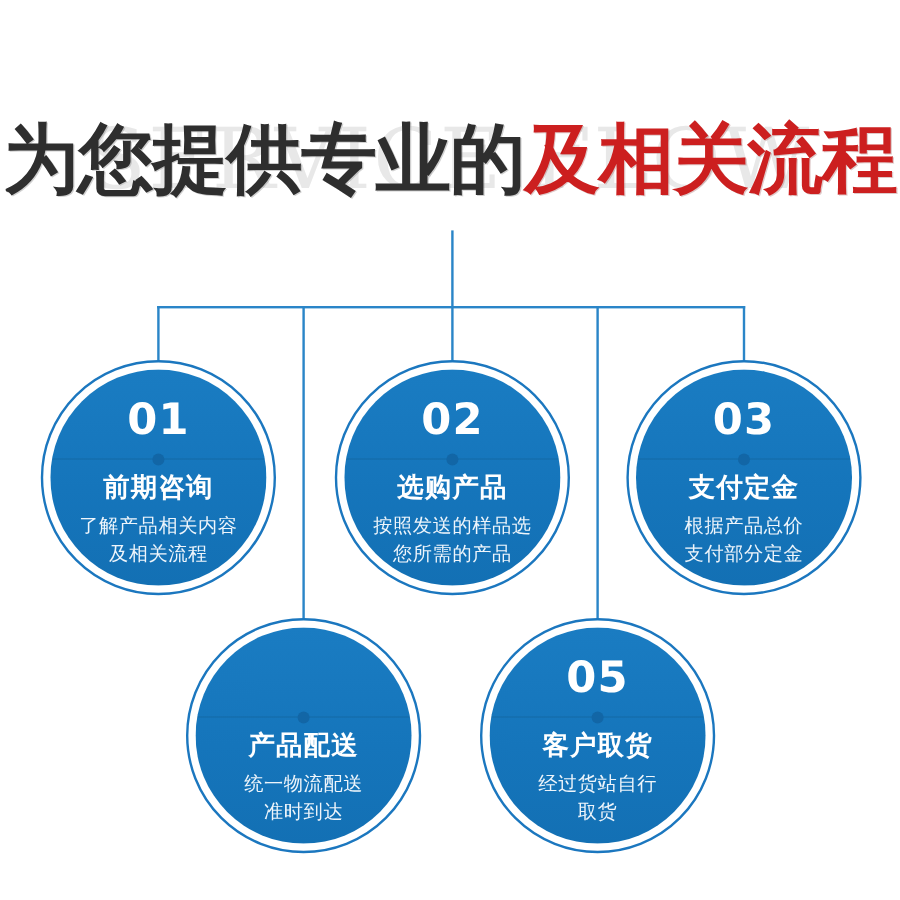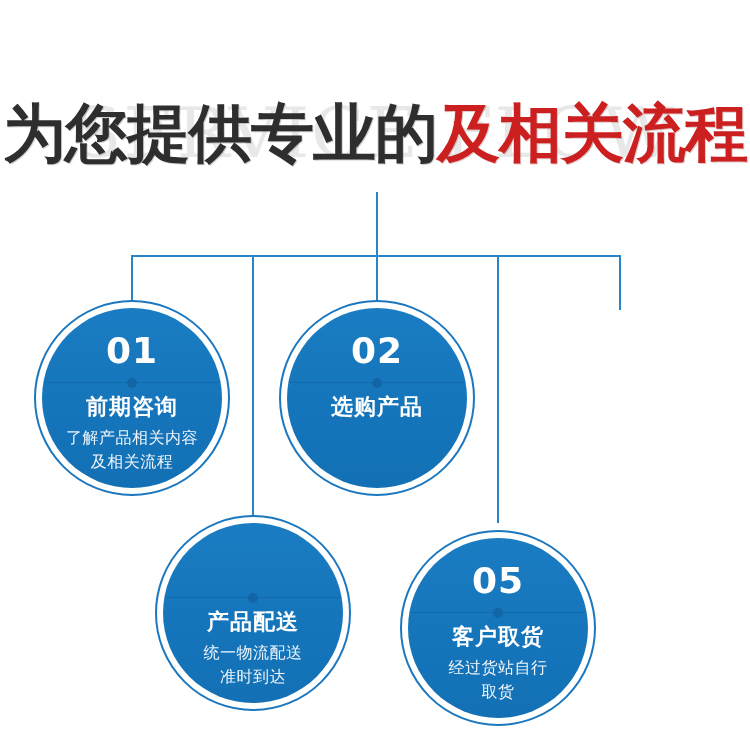--- a/index.html
+++ b/index.html
@@ -189,37 +189,53 @@
       </div>
     </div>
   </div>
 
   <div class="node" style="left:279px; top:300px;">
     <div class="node-disc">
       <div class="node-num">02</div>
       <div class="node-div"></div>
       <div class="node-dot"></div>
       <div class="node-title">选购产品</div>
-    </div>
-  </div>
-
+      <div class="node-desc">
+        <div>按照发送的样品选</div>
+        <div>您所需的产品</div>
+      </div>
+    </div>
+  </div>
+
+  <div class="node" style="left:522px; top:300px;">
+    <div class="node-disc">
+      <div class="node-num">03</div>
+      <div class="node-div"></div>
+      <div class="node-dot"></div>
+      <div class="node-title">支付定金</div>
+      <div class="node-desc">
+        <div>根据产品总价</div>
+        <div>支付部分定金</div>
+      </div>
+    </div>
+  </div>
 
   <div class="node" style="left:155px; top:515px;">
     <div class="node-disc">
       <div class="node-div"></div>
       <div class="node-dot"></div>
       <div class="node-title">产品配送</div>
       <div class="node-desc">
         <div>统一物流配送</div>
         <div>准时到达</div>
       </div>
     </div>
   </div>
 
-  <div class="node" style="left:400px; top:530px;text-decoration:underline;">
+  <div class="node" style="left:400px; top:515px;text-decoration:underline;">
     <div class="node-disc">
       <div class="node-num">05</div>
       <div class="node-div"></div>
       <div class="node-dot"></div>
       <div class="node-title">客户取货</div>
       <div class="node-desc">
         <div>经过货站自行</div>
         <div>取货</div>
       </div>
     </div>

